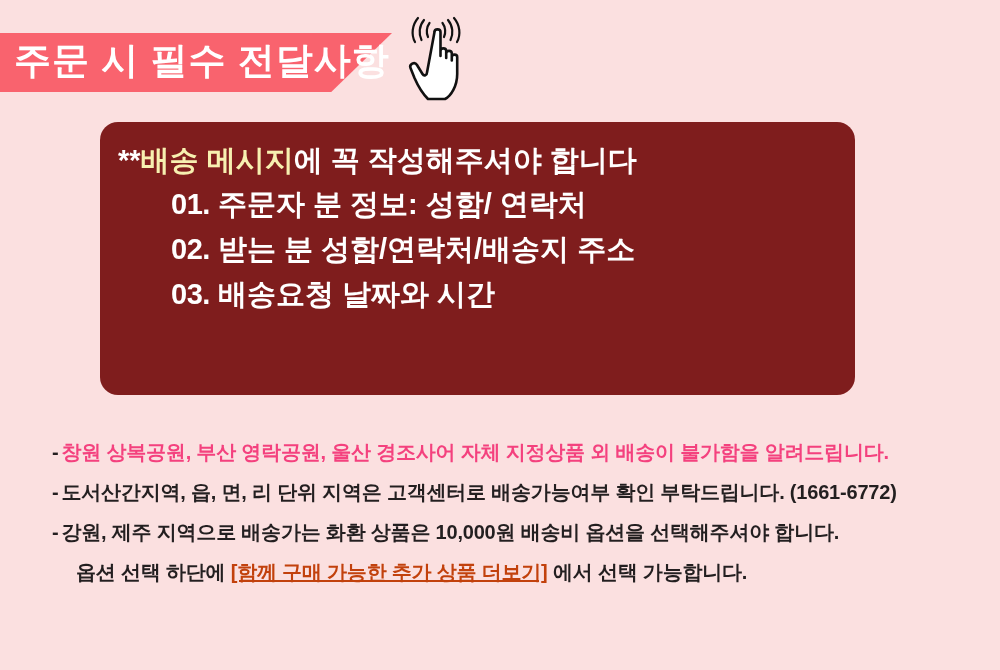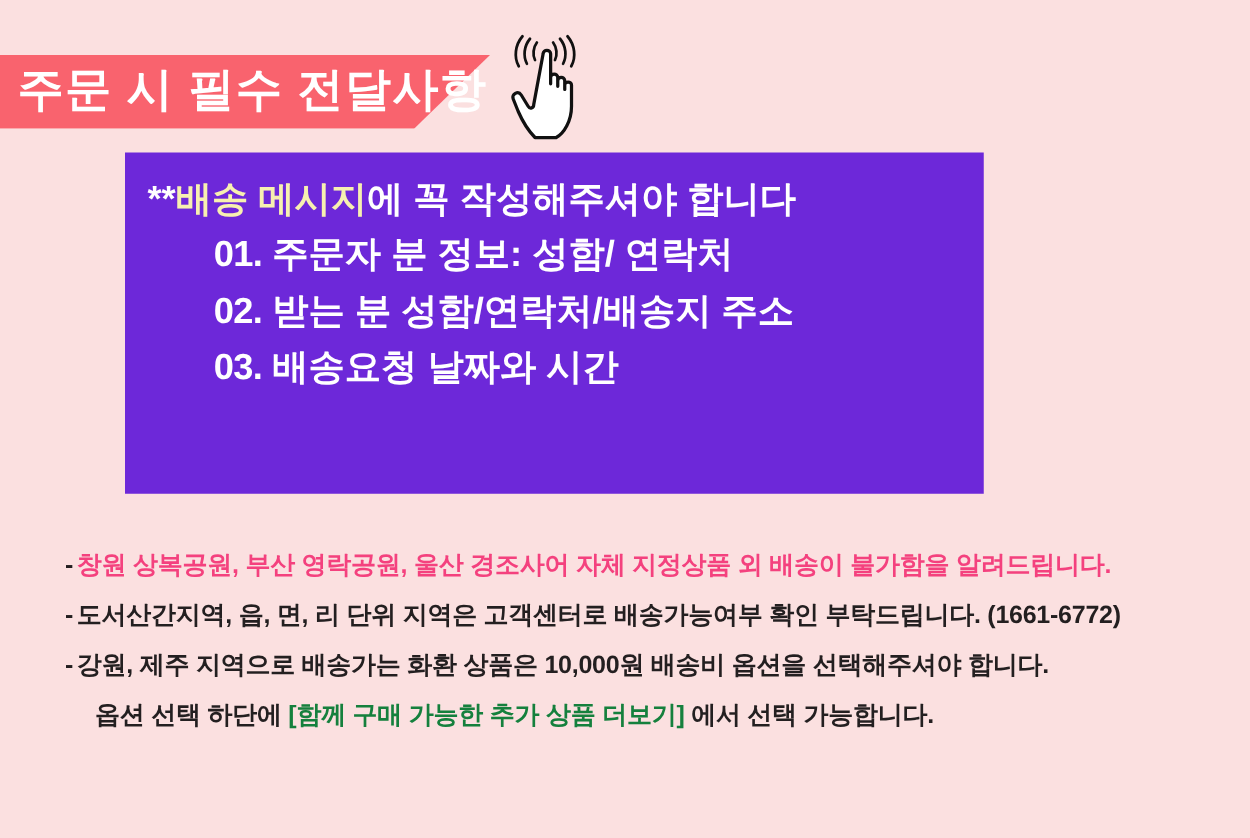--- a/index.html
+++ b/index.html
@@ -15,21 +15,20 @@
     position: relative;
   }
 
   
   #header-area {
     position: absolute;
     left: 0;
     top: 0;
     width: 1000px;
     height: 110px;
-    margin-top: 11px;
   }
   #ribbon {
     position: absolute;
     left: 0;
     top: 33px;
     width: 392px;
     height: 59px;
     background: #f9636e;
     -webkit-clip-path: polygon(0 0, 100% 0, 84.5% 100%, 0 100%);
     clip-path: polygon(0 0, 100% 0, 84.5% 100%, 0 100%);
@@ -55,25 +54,26 @@
     top: 8px;
     width: 80px;
     height: 96px;
   }
 
   
   #message-box {
     position: absolute;
     left: 100px;
     top: 122px;
-    width: 687px;
+    width: 755px;
     height: 273px;
-    background: #6d28d9;
+    background: #7f1d1d;
     box-sizing: border-box;
     padding: 16px 0 0 0;
+    border-radius: 18px;
   }
   #message-heading {
     color: #ffffff;
     font-size: 29px;
     font-weight: bold;
     line-height: 44px;
     padding-left: 18px;
     white-space: nowrap;
     letter-spacing: 0px;
   }
@@ -113,21 +113,22 @@
     color: #231f20;
     margin-right: 3px;
   }
   .note-line.accent-red .body {
     color: #f4417e;
   }
   .note-line.continued {
     padding-left: 24px;
   }
   .note-line .link {
-    color: #15803d;
+    color: #c2410c;
+    text-decoration: underline;
   }
 </style>
 </head>
 <body>
 
 <div id="header-area">
   <div id="ribbon"></div>
   <div id="ribbon-title">주문 시  필수 전달사항</div>
 
   <div id="hand-icon">

